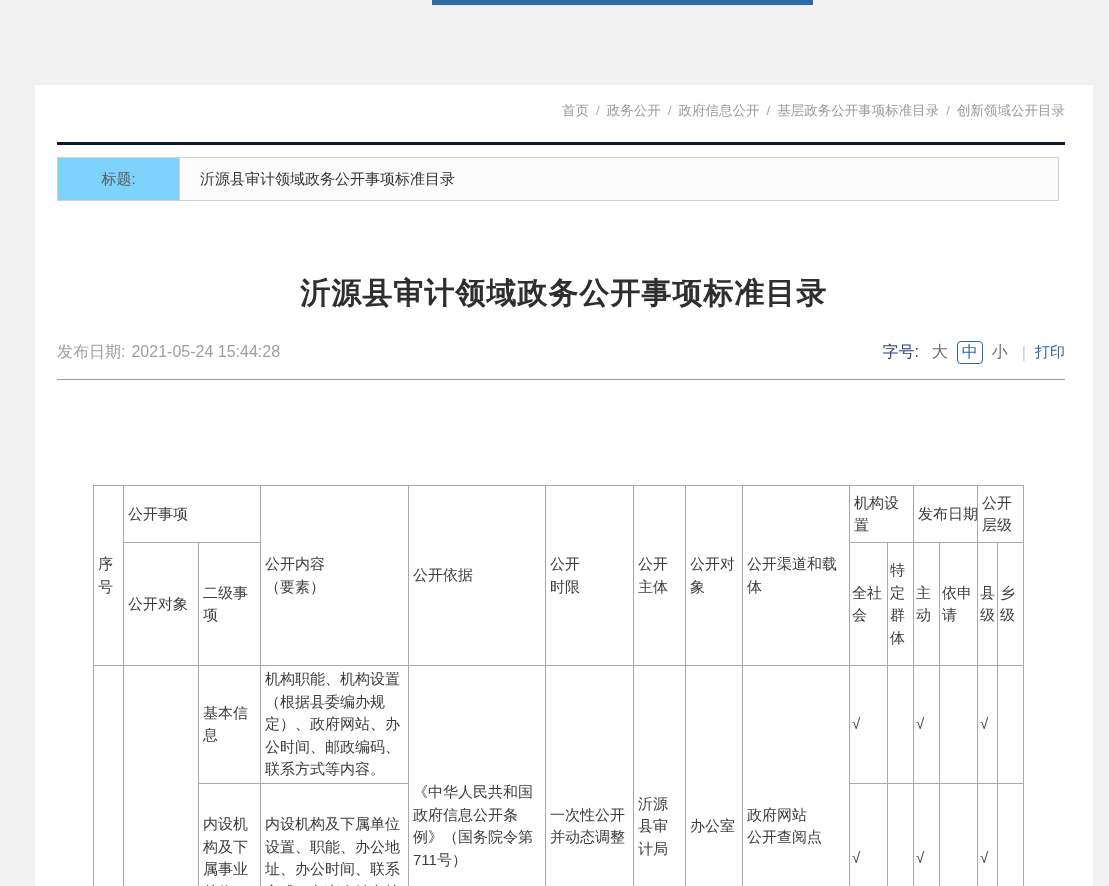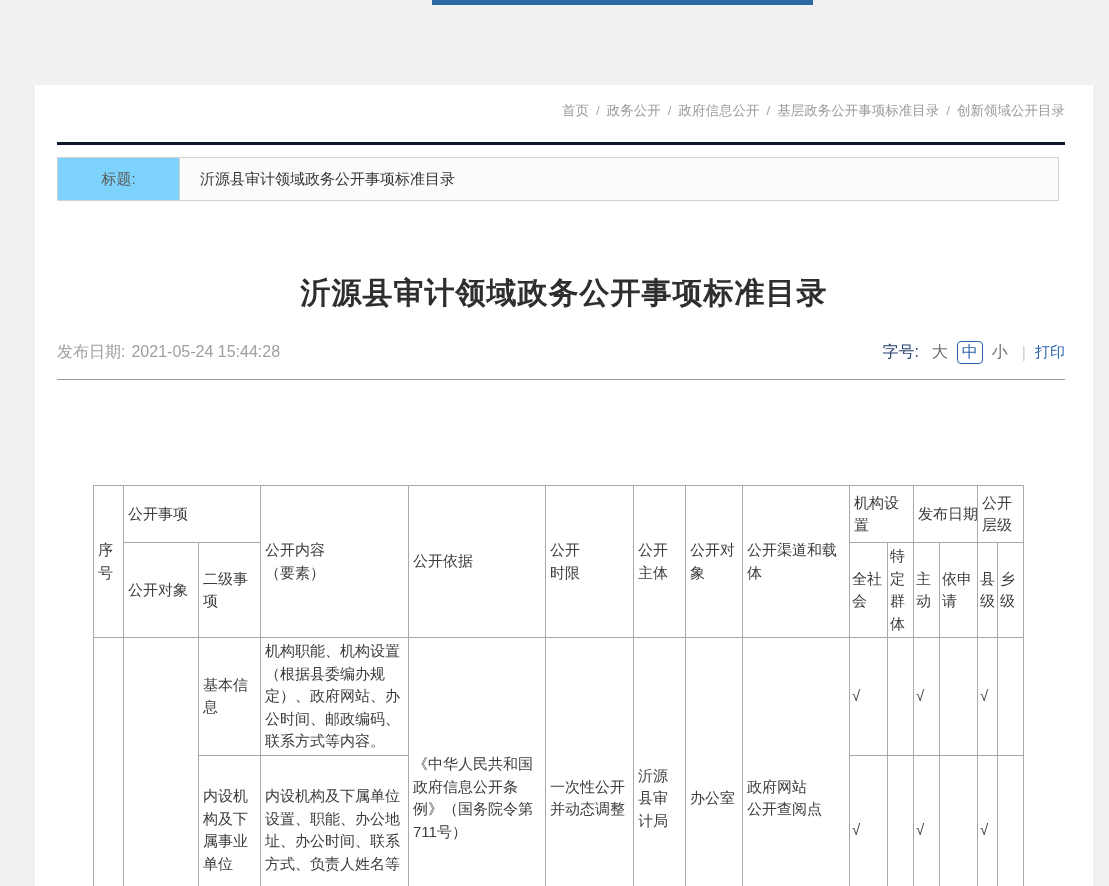--- a/index.html
+++ b/index.html
@@ -67,21 +67,21 @@
   .catalog {
     margin: 105px 0 0 58px; width: 930px;
     border-collapse: collapse; table-layout: fixed;
     font-size: 15px; line-height: 1.5; color: #3c3c3c;
   }
   .catalog th, .catalog td {
     border: 1px solid #a9a9a9; font-weight: normal; text-align: left;
     vertical-align: middle; padding: 2px 4px;
     word-break: break-all; white-space: pre-line; overflow: hidden;
   }
-  .catalog .nr { padding: 2px 2px; }
+  .catalog .nr { padding: 16px 2px; }
   .catalog .nowrap { white-space: nowrap; }
   .catalog tr.h1 th { height: 57px; }
   .catalog tr.h2 th { height: 84px; }
   .catalog tr.b1 td { height: 113px; }
   .catalog tr.b2 td { height: 150px; }
   .catalog td.deep { padding-top: 56px; }
 </style>
 </head>
 <body>
 

